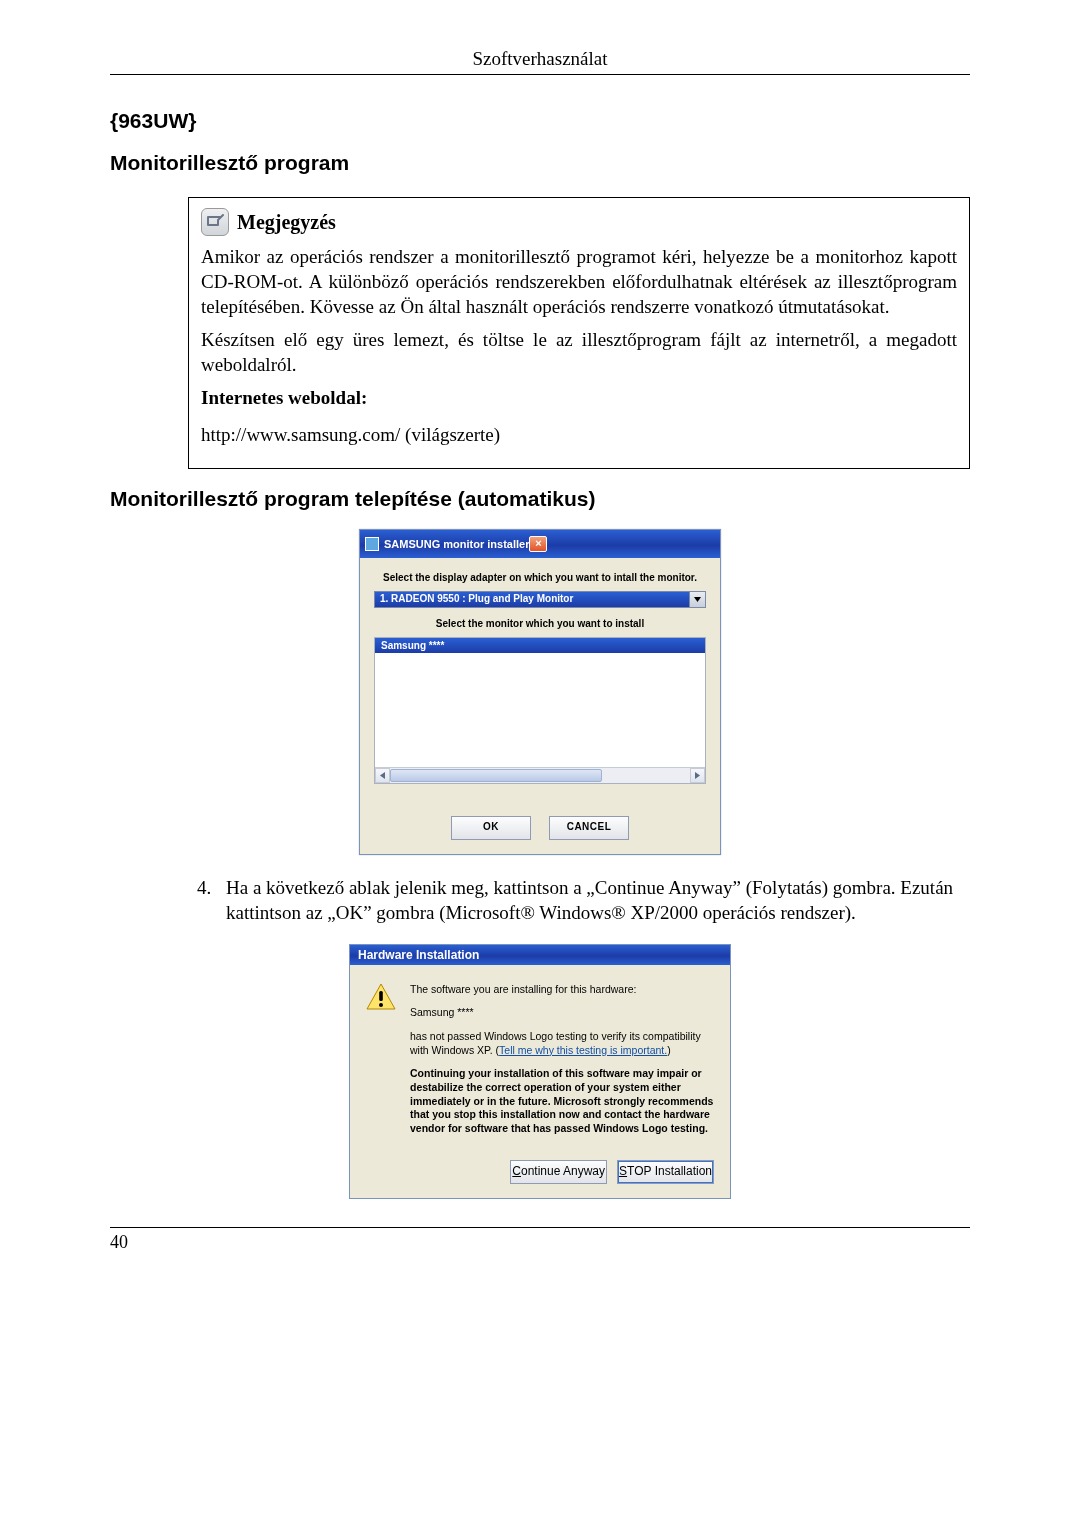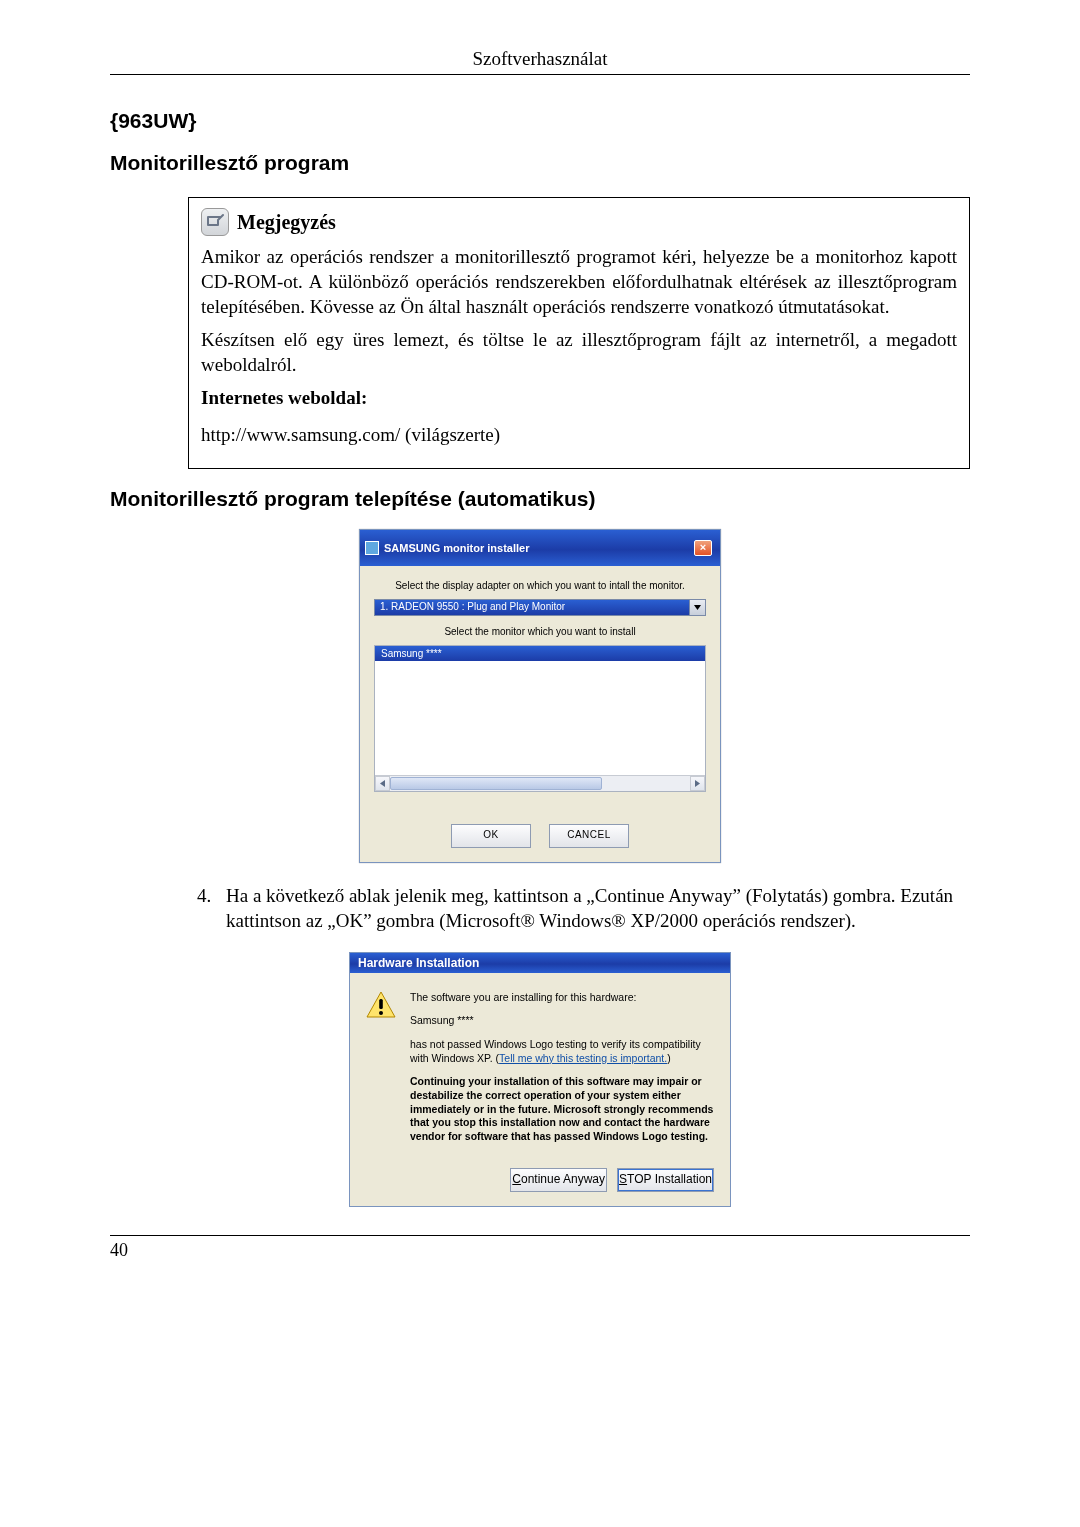--- a/index.html
+++ b/index.html
@@ -81,48 +81,47 @@
   .win-dlg {
     width: 360px;
     font-family: Tahoma, Verdana, sans-serif;
     font-size: 11px;
     color: #000;
     border: 1px solid #7a94be;
     background: #ece9d8;
     box-shadow: 0 0 1px rgba(0,0,0,.35);
   }
   .titlebar {
-    height: 36px;
+    height: 28px;
     background: linear-gradient(180deg,#2a5fd2 0%, #1c3ca7 55%, #2a5fd2 100%);
     color: #fff;
     font-weight: bold;
     font-size: 11px;
     display: flex;
     align-items: center;
-    justify-content: space-between;
-    padding: 0 8px 0 5px;
+    padding: 0 21px 0 5px;
   }
   .titlebar-left { display:flex; align-items:center; gap:5px; }
   .app-small-icon {
     width: 12px; height: 12px;
     background: #5fa7e0;
     border: 1px solid #fff;
   }
   .titlebar-close {
     width: 16px; height: 14px;
     background: linear-gradient(180deg,#f0a27c,#e45226);
     border: 1px solid #fff;
     border-radius: 2px;
     font-weight: bold;
     font-size: 11px;
     line-height: 12px;
     text-align: center;
     color: #fff;
   }
-  .dlg-body { padding: 10px 14px 14px; }
+  .dlg-body { padding: 10px 14px 14px; font-weight: bold; }
   .dlg-text-center { text-align: center; margin: 4px 0 8px 0; font-size: 10px; }
   .combo {
     display: flex;
     width: 100%;
     border: 1px solid #7a8aa8;
     background: linear-gradient(180deg,#2a5fd2 0%, #1c3ca7 100%);
     color: #fff;
     height: 17px;
     box-sizing: border-box;
   }

